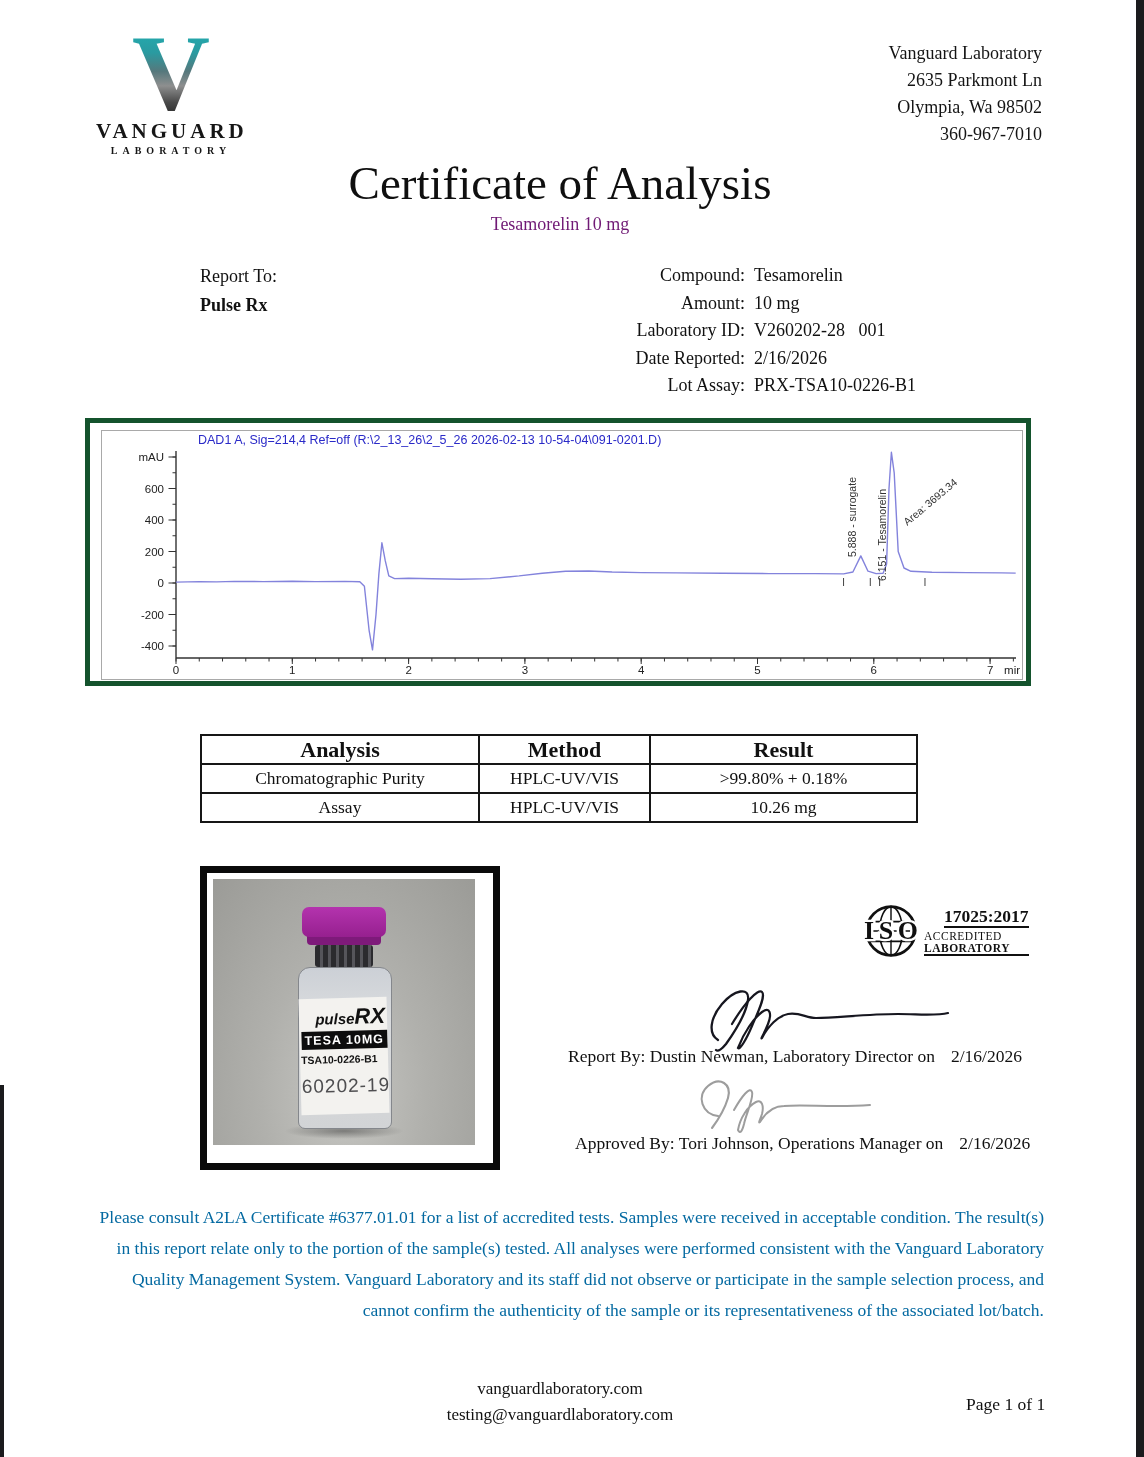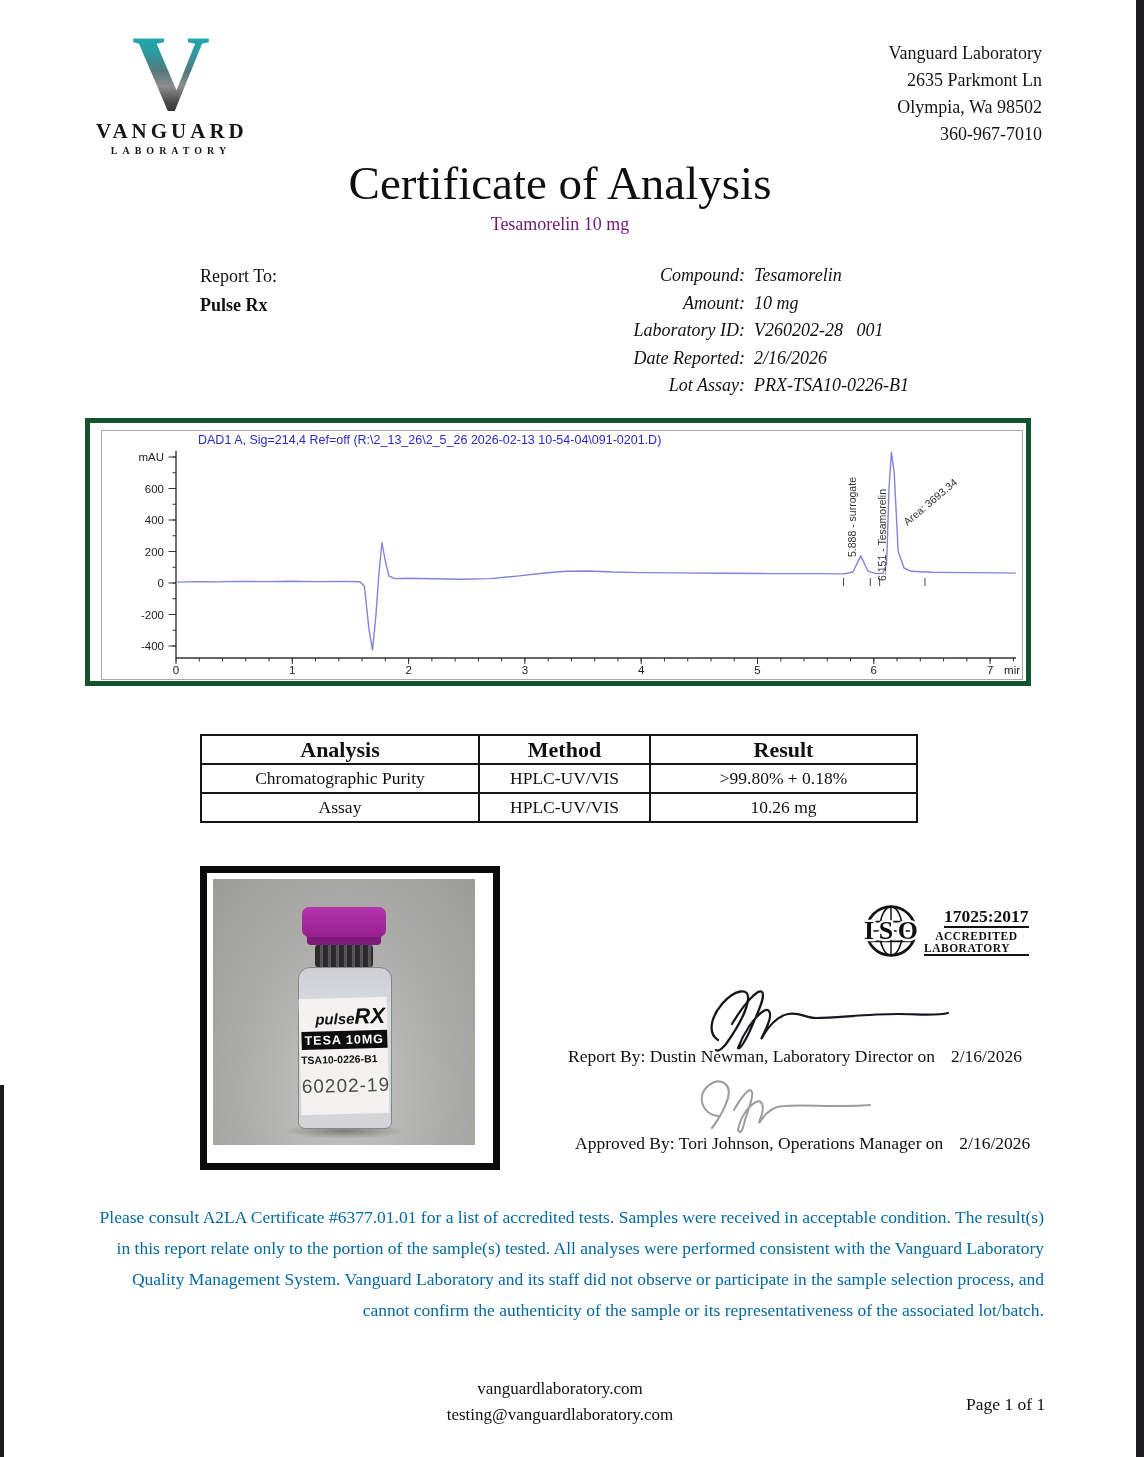--- a/index.html
+++ b/index.html
@@ -21,21 +21,21 @@
 
   
   #address{right:102px;top:40px;text-align:right;font-size:18px;line-height:27px;color:#141414;}
 
   #title{left:0;top:156px;width:1120px;text-align:center;font-size:47px;color:#0f0f0f;}
   #subtitle{left:0;top:214px;width:1120px;text-align:center;font-size:18px;color:#701a75;}
 
   #report-block{left:200px;top:262px;font-size:18px;line-height:29px;}
   #report-to-value{font-weight:bold;}
 
-  #info-block{left:420px;top:262px;font-style:italic;}
+  #info-block{left:420px;top:262px;}
   .info-row{display:flex;font-size:18px;line-height:27.5px;}
   .info-label{width:325px;text-align:right;}
   .info-value{margin-left:9px;white-space:pre;}
 
   
   #chart-box{left:85px;top:418px;width:936px;height:258px;border:5px solid #14532d;background:#fff;}
   #chart-inner{position:absolute;left:11px;top:7px;width:920px;height:248px;border:1px solid #a9a9a9;}
   #chart-svg{position:absolute;left:0;top:0;}
   .tick-line{stroke:#333;stroke-width:1;}
   .axis-line{stroke:#333;stroke-width:1.4;}
@@ -70,21 +70,21 @@
      padding:2px 3px;white-space:nowrap;letter-spacing:1px;}
   #vial-lot{font-size:10.5px;font-weight:bold;margin:4px 0 0 1px;white-space:nowrap;}
   #vial-serial{font-size:19px;color:#4e4e50;margin:10px 0 0 1px;letter-spacing:1px;white-space:nowrap;}
   #vial-shadow{position:absolute;left:-60px;top:244px;width:120px;height:16px;border-radius:50%;
      background:radial-gradient(ellipse,rgba(40,40,40,.45),rgba(40,40,40,0) 70%);}
 
   
   #iso-block{left:863px;top:903px;display:flex;align-items:center;}
   #iso-text{margin-left:5px;color:#101010;}
   #iso-standard{font-size:17.5px;font-weight:bold;border-bottom:2px solid #101010;line-height:20px;margin-left:20px;}
-  #iso-line1{font-size:11.5px;font-weight:bold;letter-spacing:.5px;margin-top:2px;text-align:center;}
+  #iso-line1{font-size:11.5px;font-weight:normal;letter-spacing:.5px;margin-top:2px;}
   #iso-line2{font-size:11.5px;font-weight:bold;letter-spacing:.5px;border-bottom:2px solid #101010;}
 
   
   #sig1{left:688px;top:980px;}
   #sig2{left:682px;top:1072px;}
   .sig-line{font-size:17.5px;}
   #report-by-line{left:568px;top:1046px;}
   #approved-by-line{left:575px;top:1133px;}
   .sig-date{margin-left:16px;}
 

